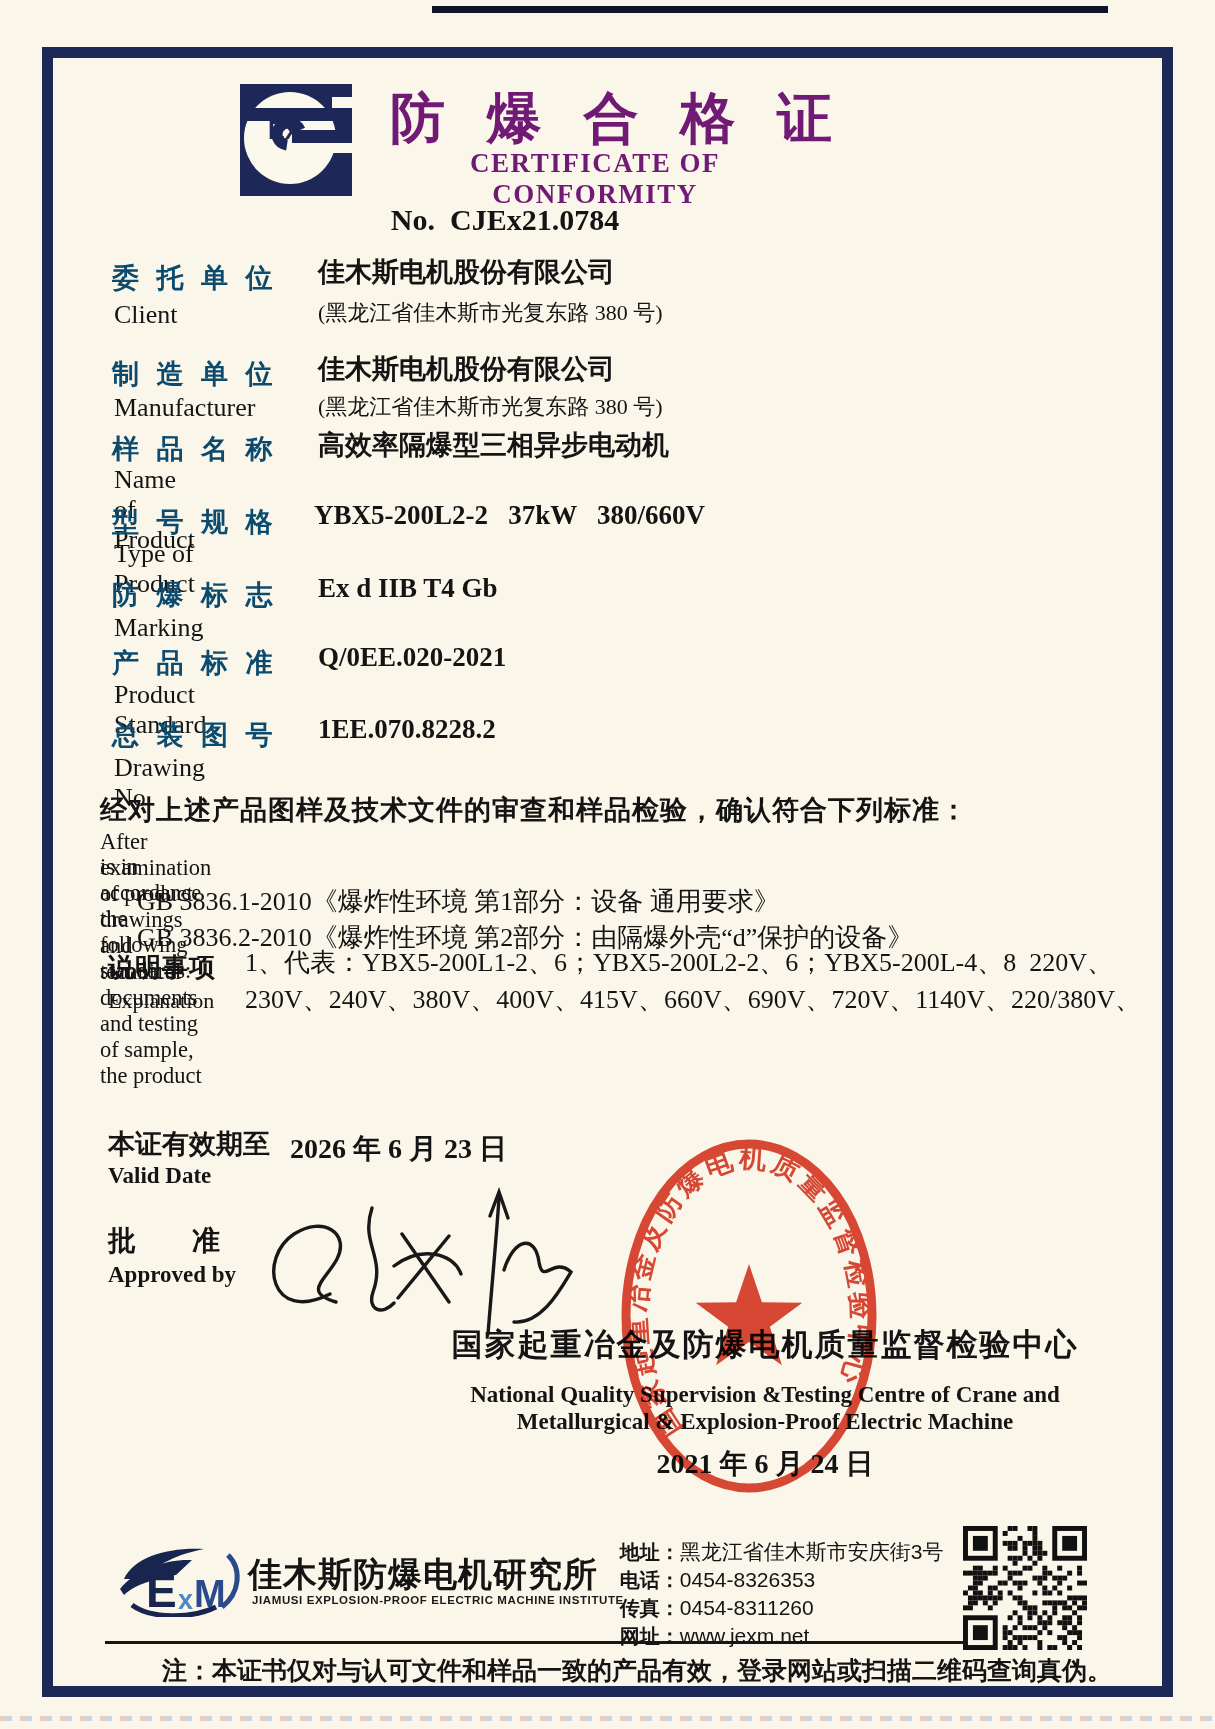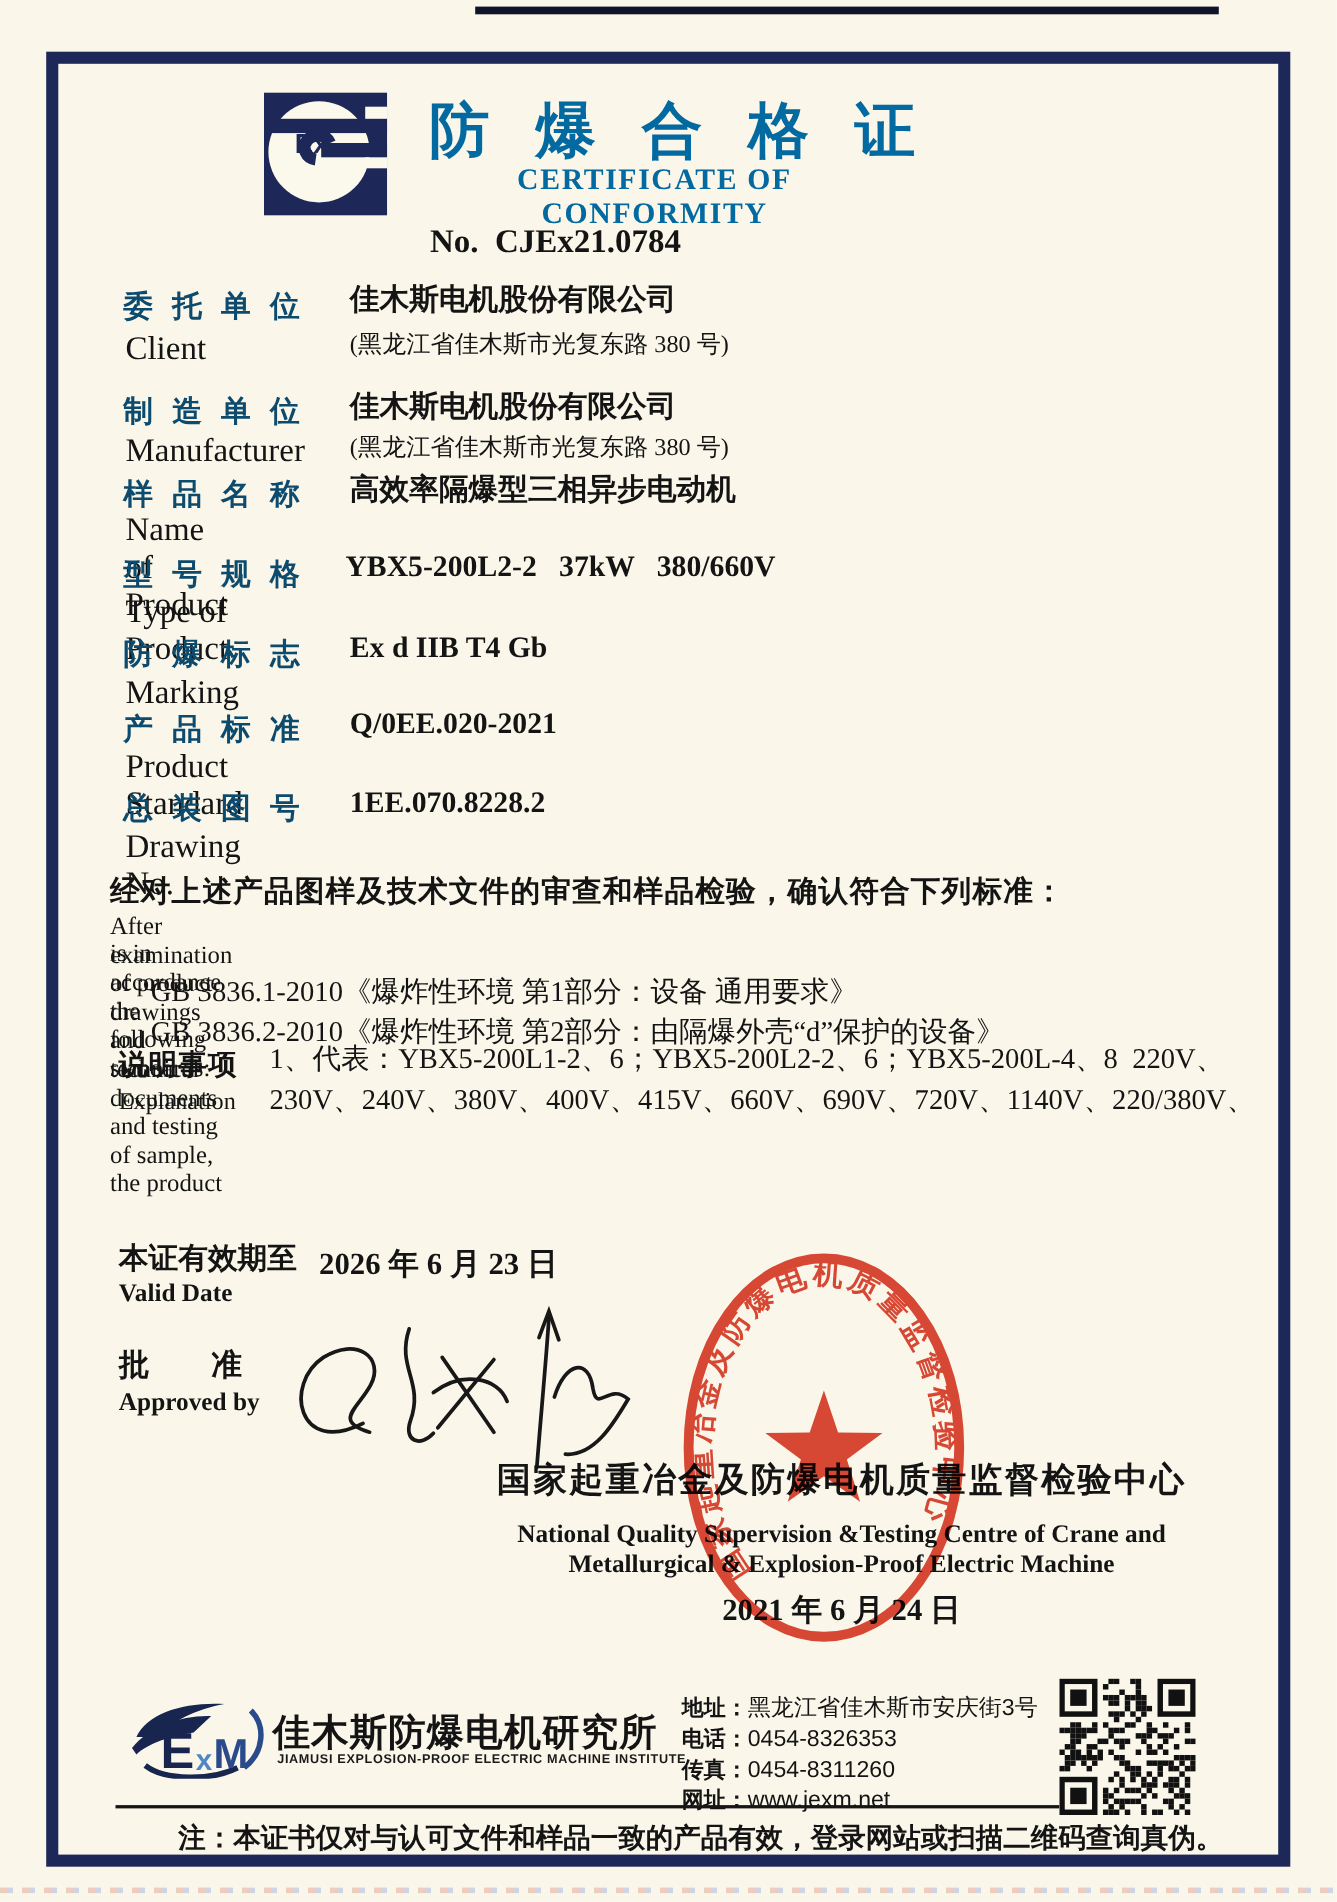--- a/index.html
+++ b/index.html
@@ -2,31 +2,31 @@
 <html><head>
 <meta charset="utf-8">
 <style>
   *{margin:0;padding:0;box-sizing:border-box}
   html,body{width:1215px;height:1729px}
   body{position:relative;background:#faf7ea;color:#141414;overflow:hidden;
        font-family:"Liberation Serif","DejaVu Serif",serif}
   .abs{position:absolute}
   .hei{font-family:"Liberation Sans","DejaVu Sans",sans-serif;font-weight:bold}
   .song{font-family:"Liberation Serif","DejaVu Serif",serif}
-  .navy{color:#0369a1}
+  .navy{color:#701a75}
   .pre{white-space:pre}
   .ctr{text-align:center}
 
   #frame{left:42px;top:47px;width:1131px;height:1650px;border:11px solid #1e2858}
   #artifact-top{left:432px;top:6px;width:676px;height:7px;background:#10142a}
   #artifact-bottom{left:0;top:1716px;width:1215px;height:5px;opacity:.45;
      background:repeating-linear-gradient(90deg,#d98,#d98 6px,#9ad 6px,#9ad 12px,#fff0 12px,#fff0 20px)}
 
   .f-label-cn{font-size:27px;letter-spacing:5px;white-space:pre;color:#0c4a6e}
-  .f-label-en{font-size:30px}
+  .f-label-en{font-size:26px}
   .f-value{font-size:27px;font-weight:600;white-space:pre}
   .f-value2{font-size:22px;white-space:pre}
 
   .exp-line{font-size:26px;line-height:37px;white-space:pre}
   .std-line{font-size:26px;line-height:36px;white-space:pre}
 
   .contact-row{position:absolute;left:0;white-space:pre;
      font-family:"Liberation Sans","DejaVu Sans",sans-serif}
   .contact-label{font-weight:bold;font-size:20px}
   .contact-value{font-size:21px}

